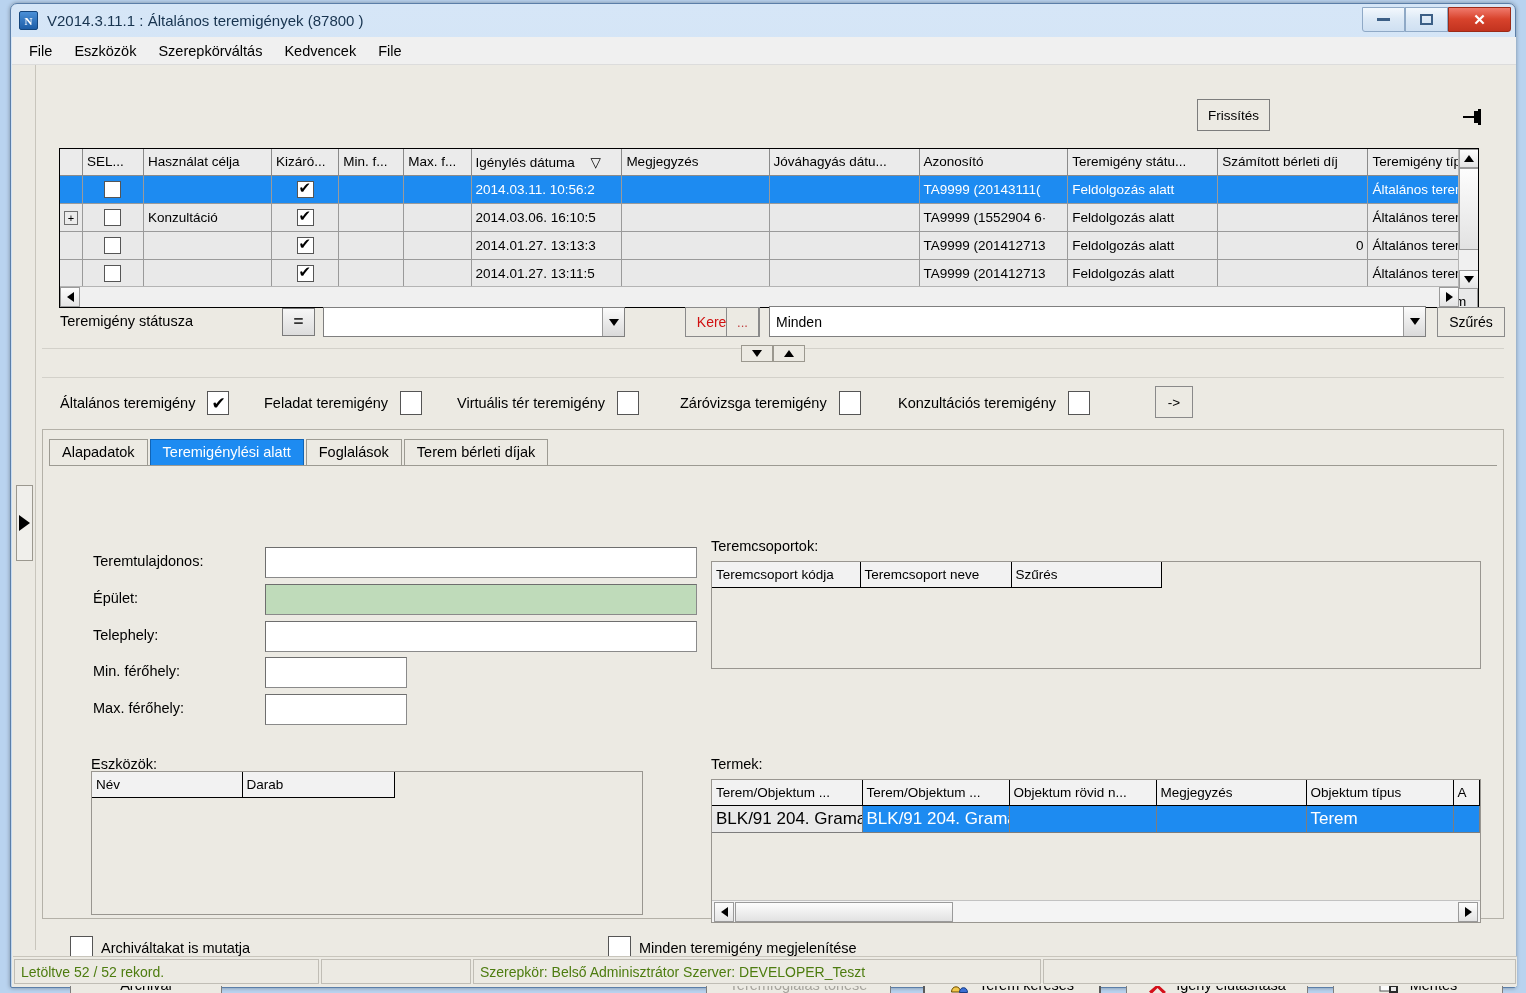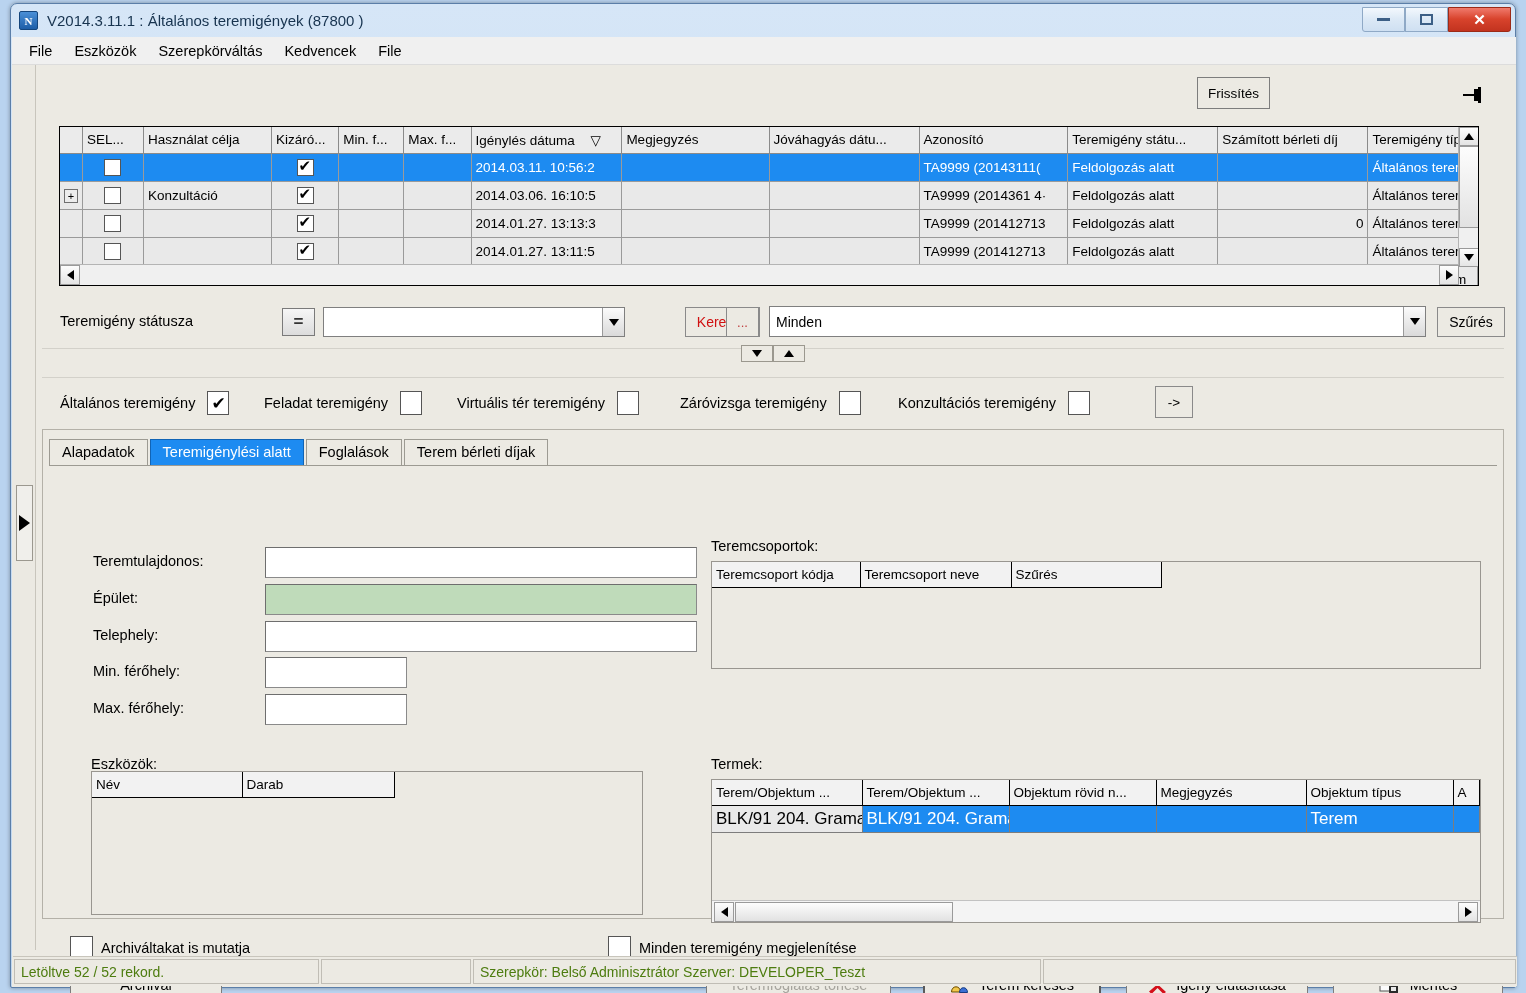--- a/index.html
+++ b/index.html
@@ -106,21 +106,21 @@
   }
   #left-expand .tri {
     width: 0; height: 0;
     border-top: 8px solid transparent;
     border-bottom: 8px solid transparent;
     border-left: 11px solid #000;
   }
 
   
   #grid-panel {
-    position: absolute; left: 30px; top: 8px;
+    position: absolute; left: 30px; top: 30px;
     width: 1462px; height: 211px;
     background: #eceae3;
   }
   #refresh-row {
     position: absolute; left: 0; top: 0; width: 100%; height: 40px;
   }
   #btn-refresh {
     position: absolute; left: 1155px; top: 4px;
     width: 73px; height: 32px;
     background: #eceae3; border: 1px solid #7d7d7d;
@@ -497,21 +497,21 @@
               <tr>
                 <td style="text-align: center;"><span class="expander">+</span></td>
                 <td style="text-align: center;"><span class="cb"></span></td>
                 <td>Konzultáció</td>
                 <td style="text-align: center;"><span class="cb on"></span></td>
                 <td></td>
                 <td></td>
                 <td>2014.03.06. 16:10:5</td>
                 <td></td>
                 <td></td>
-                <td>TA9999 (2014361 4·</td>
+                <td>TA9999 (1552904 6·</td>
                 <td>Feldolgozás alatt</td>
                 <td class="num"></td>
                 <td>Általános terem</td>
               </tr>
               <tr>
                 <td style="text-align: center;"></td>
                 <td style="text-align: center;"><span class="cb"></span></td>
                 <td></td>
                 <td style="text-align: center;"><span class="cb on"></span></td>
                 <td></td>

